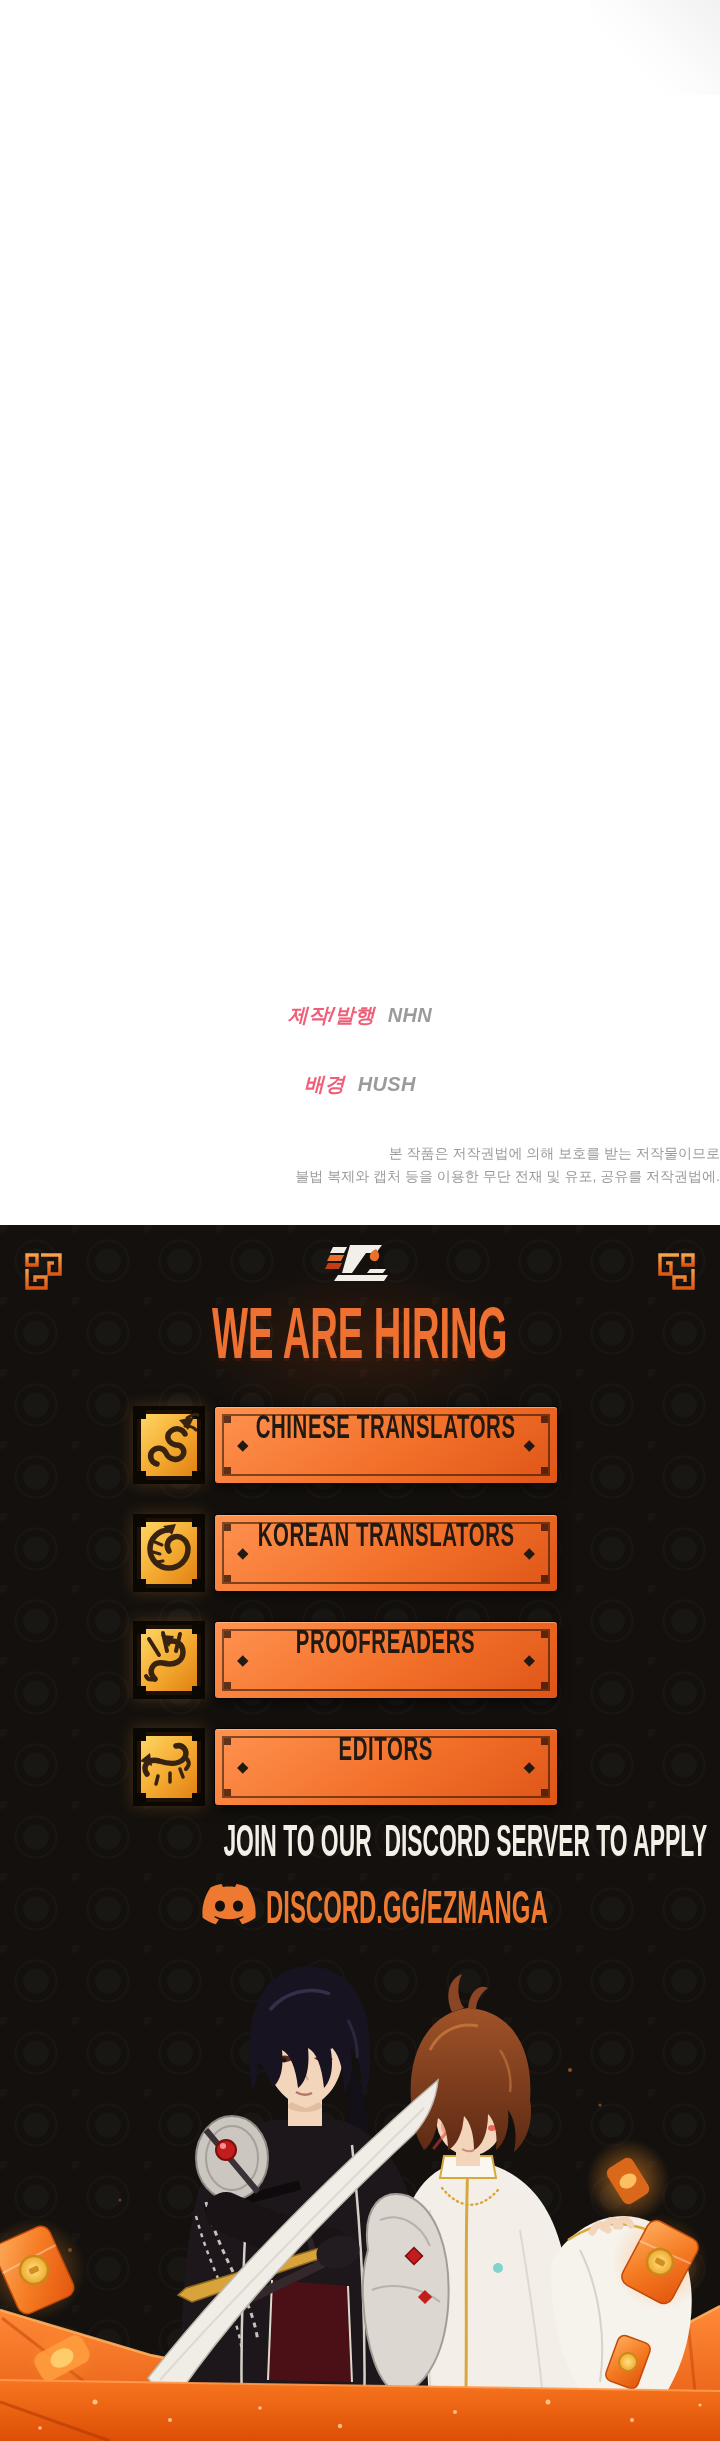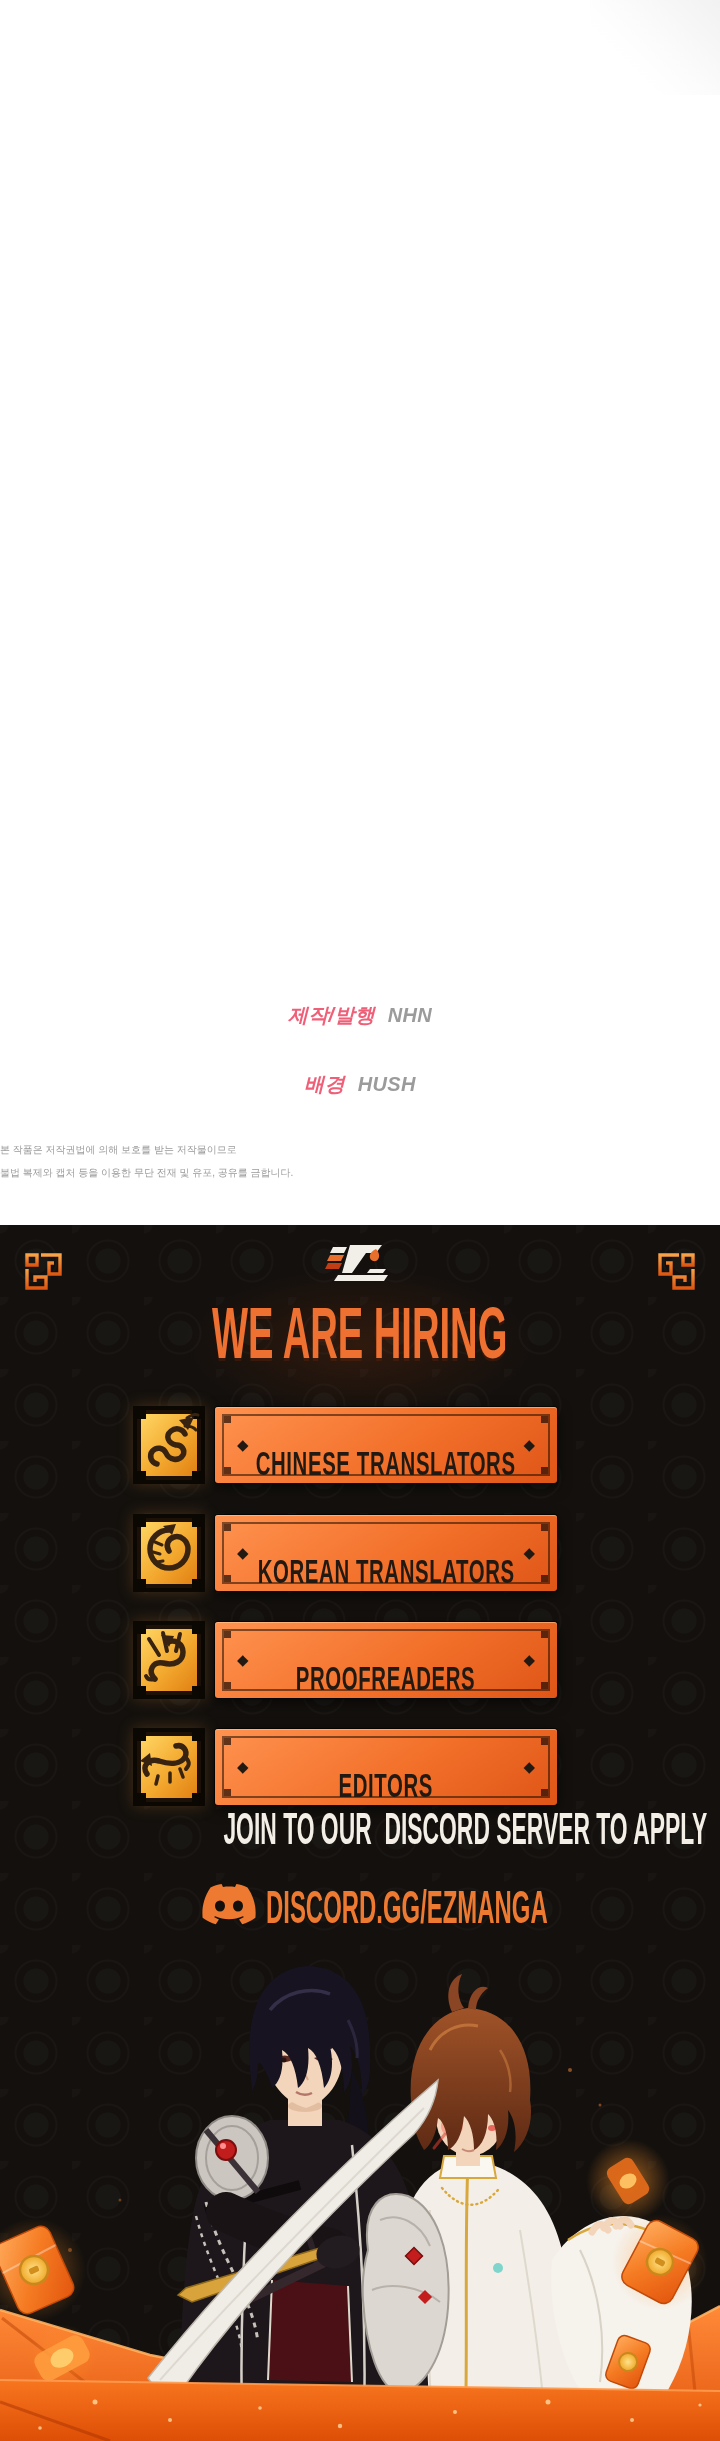--- a/index.html
+++ b/index.html
@@ -14,22 +14,22 @@
   .corner-artifact {
     position:absolute; top:0; right:0; width:130px; height:95px;
     background:linear-gradient(225deg, rgba(120,120,120,0.10), rgba(160,160,160,0.04) 45%, transparent 70%);
   }
   .credit-line { position:absolute; left:0; width:100%; text-align:center;
     font-size:20px; font-style:italic; font-weight:bold; letter-spacing:0.3px; }
   .credit-line.production { top:982px; }
   .credit-line.background-credit { top:1053px;margin-top:18px; }
   .label-pink { color:#ef5f78; }
   .value-gray { color:#9b9b9b; margin-left:7px; }
-  .copyright { position:absolute; top:1128px; left:0; width:100%; text-align:left;
-    font-size:10px; line-height:23px; color:#9b9b9b; font-style:normal; }
+  .copyright { position:absolute; top:1128px; left:0; width:100%; text-align:right;
+    font-size:14px; line-height:23px; color:#9b9b9b; font-style:normal; }
 
   
   .hiring-banner {
     position:absolute; top:1225px; left:0; width:720px; height:1370px;
     background-color:#13100d;
     background-image:
       radial-gradient(circle at 36px 36px, rgba(255,255,255,0.028) 0 12px, transparent 13px 19px,
                       rgba(255,255,255,0.022) 20px 21px, transparent 22px),
       radial-gradient(circle at 0 0, rgba(255,255,255,0.018) 0 8px, transparent 9px);
     background-size:72px 72px, 72px 72px;
@@ -65,30 +65,30 @@
   .btn-frame {
     position:absolute; inset:7px; border:2px solid rgba(30,12,4,0.55);
     background-image:
       linear-gradient(rgba(30,12,4,0.7),rgba(30,12,4,0.7)),
       linear-gradient(rgba(30,12,4,0.7),rgba(30,12,4,0.7)),
       linear-gradient(rgba(30,12,4,0.7),rgba(30,12,4,0.7)),
       linear-gradient(rgba(30,12,4,0.7),rgba(30,12,4,0.7));
     background-size:7px 7px; background-repeat:no-repeat;
     background-position:0 0, 100% 0, 0 100%, 100% 100%;
   }
-  .btn-label { position:absolute; inset:0; display:flex; align-items:flex-end; justify-content:center; }
+  .btn-label { position:absolute; inset:0; display:flex; align-items:flex-start; justify-content:center; }
   .btn-label .scale-x {
     display:inline-block; font-size:34px; font-weight:bold; color:#221a12; letter-spacing:1px;
     transform:scaleX(0.6); transform-origin:center; white-space:nowrap;
   }
   .bullet { position:absolute; top:50%; transform:translateY(-50%);
     font-size:15px; color:#221a12; font-family:"DejaVu Sans",sans-serif; }
   .bullet.l { left:22px; } .bullet.r { right:22px; }
 
-  .join-line { position:absolute; top:582px; left:0; width:100%; text-align:left; }
+  .join-line { position:absolute; top:594px; left:0; width:100%; text-align:left; }
   .join-line .scale-x {
     display:inline-block; font-size:44px; line-height:1; font-weight:bold; color:#f3efe7;
     transform:scaleX(0.52); transform-origin:center; white-space:pre;
   }
   .discord-line { position:absolute; top:648px; left:0; width:100%; height:52px;
     display:flex; align-items:flex-end; justify-content:center; cursor:pointer; }
   .discord-icon { width:54px; height:42px; flex:none; margin-right:10px; }
   .discord-url { width:252px; height:36px; overflow:visible; }
   .discord-url .scale-x {
     display:inline-block; font-size:46px; line-height:36px; font-weight:bold; color:#ed7a30;
@@ -107,21 +107,21 @@
     <p class="credit-line production">
       <span class="label-pink">제작/발행</span>
       <span class="value-gray">NHN</span>
     </p>
     <p class="credit-line background-credit">
       <span class="label-pink">배경</span>
       <span class="value-gray">HUSH</span>
     </p>
     <p class="copyright">
       <span>본 작품은 저작권법에 의해 보호를 받는 저작물이므로</span><br>
-      <span>불법 복제와 캡처 등을 이용한 무단 전재 및 유포, 공유를 금합니다.</span>
+      <span>불법 복제와 캡처 등을 이용한 무단 전재 및 유포, 공유를 저작권법에.</span>
     </p>
   </section>
 
   <section class="hiring-banner">
     <div class="title-glow"></div>
 
     <svg class="ornament left" viewBox="0 0 40 40">
       <defs>
           <linearGradient id="ornG" x1="0" y1="0" x2="0" y2="1">
         <stop offset="0" stop-color="#f9a348"></stop>

